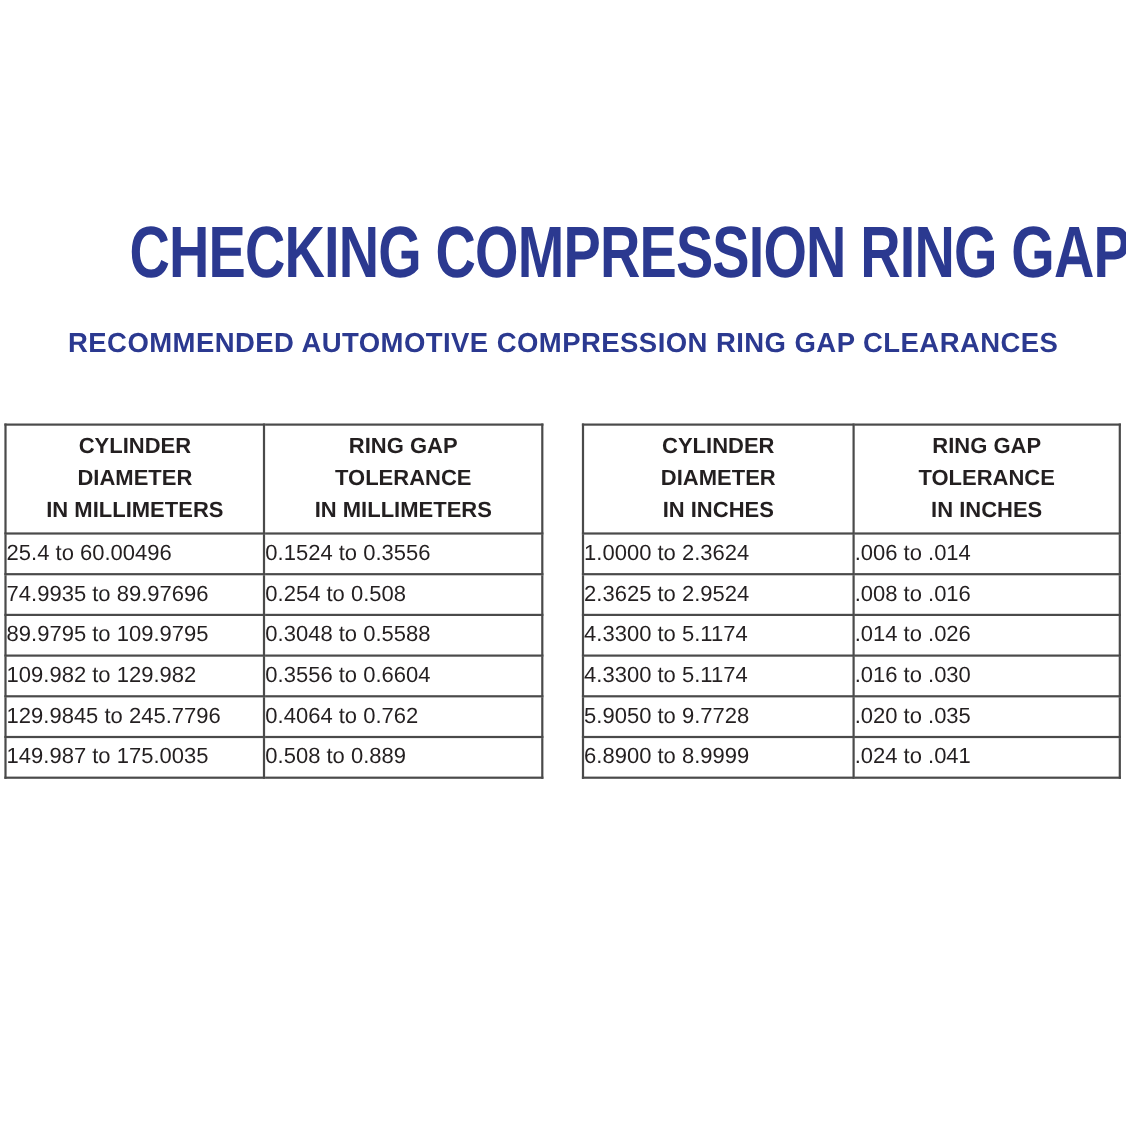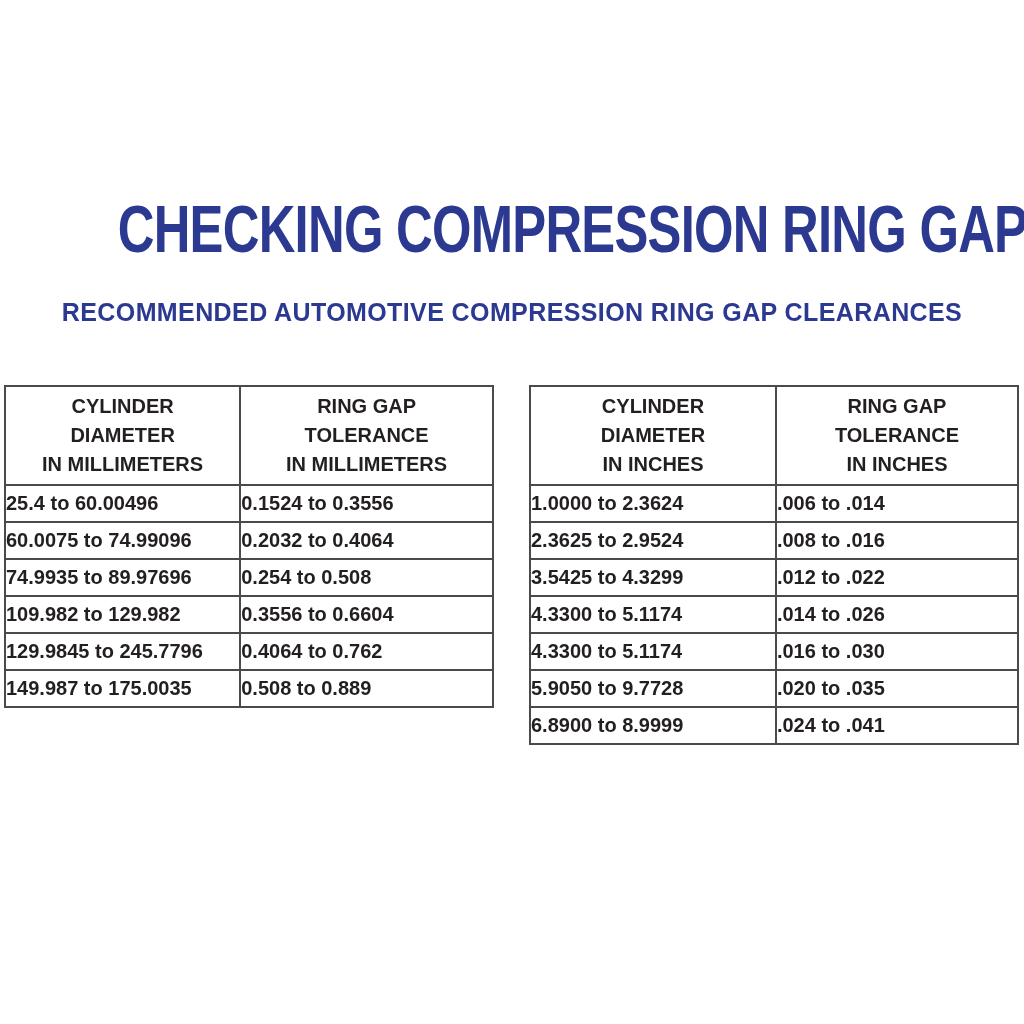--- a/index.html
+++ b/index.html
@@ -61,21 +61,21 @@
     height: 93px;
     padding: 2px 0;
     font-size: 20px;
     line-height: 29px;
     font-weight: bold;
   }
   table.spec td {
     height: 35px;
     padding: 0;
     font-size: 20px;
-    font-weight: bold;
+    font-weight: normal;
     white-space: nowrap;
   }
 </style>
 </head>
 <body>
 
 <div class="page-title">CHECKING COMPRESSION RING GAPS</div>
 
 <div class="page-subtitle">RECOMMENDED AUTOMOTIVE COMPRESSION RING GAP CLEARANCES</div>
 
@@ -97,26 +97,26 @@
         <div>IN MILLIMETERS</div>
       </th>
     </tr>
   </thead>
   <tbody>
       <tr>
         <td>25.4 to 60.00496</td>
         <td>0.1524 to 0.3556</td>
       </tr>
       <tr>
-        <td>60.0075 to 74.99096</td>
-        <td>0.2032 to 0.4064</td>
+        <td>74.9935 to 89.97696</td>
+        <td>0.254 to 0.508</td>
       </tr>
       <tr>
-        <td>74.9935 to 89.97696</td>
-        <td>0.254 to 0.508</td>
+        <td>89.9795 to 109.9795</td>
+        <td>0.3048 to 0.5588</td>
       </tr>
       <tr>
         <td>109.982 to 129.982</td>
         <td>0.3556 to 0.6604</td>
       </tr>
       <tr>
         <td>129.9845 to 245.7796</td>
         <td>0.4064 to 0.762</td>
       </tr>
       <tr>
@@ -148,24 +148,20 @@
   <tbody>
       <tr>
         <td>1.0000 to 2.3624</td>
         <td>.006 to .014</td>
       </tr>
       <tr>
         <td>2.3625 to 2.9524</td>
         <td>.008 to .016</td>
       </tr>
       <tr>
-        <td>3.5425 to 4.3299</td>
-        <td>.012 to .022</td>
-      </tr>
-      <tr>
         <td>4.3300 to 5.1174</td>
         <td>.014 to .026</td>
       </tr>
       <tr>
         <td>4.3300 to 5.1174</td>
         <td>.016 to .030</td>
       </tr>
       <tr>
         <td>5.9050 to 9.7728</td>
         <td>.020 to .035</td>

